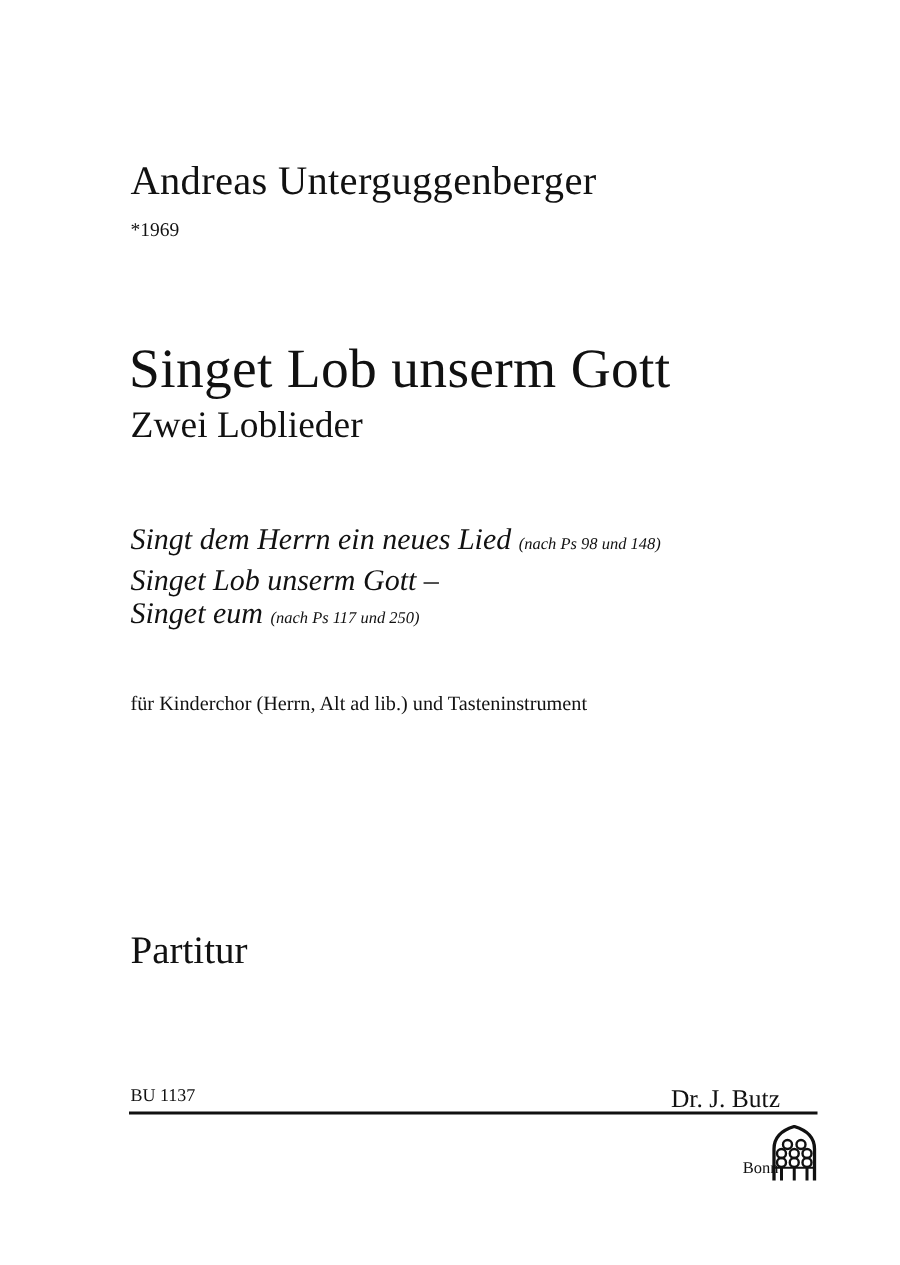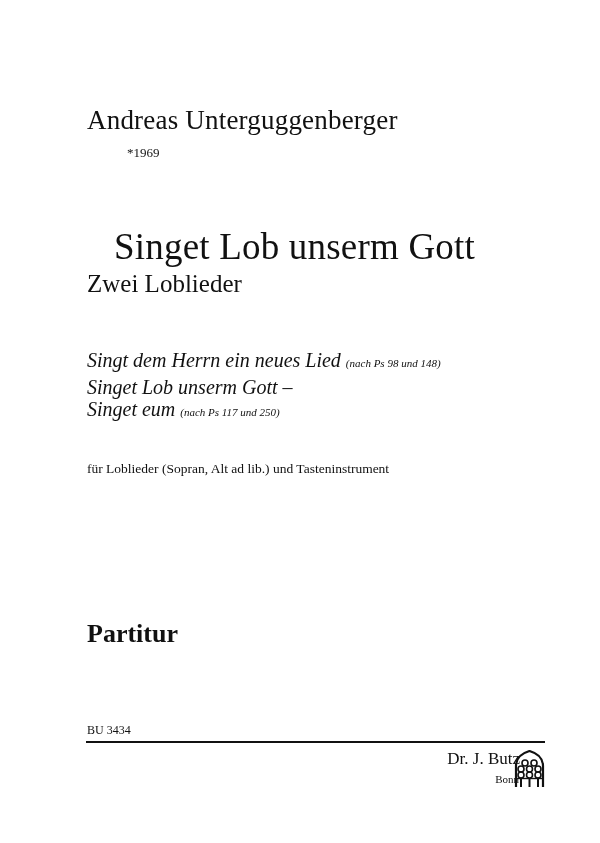--- a/index.html
+++ b/index.html
@@ -17,27 +17,26 @@
     }
     .abs { position: absolute; white-space: nowrap; }
 
     .composer {
       left: 87px; top: 103px;
       font-size: 27px; line-height: 34px;
       letter-spacing: 0.2px;
     }
     .birth {
       left: 87px; top: 145px;
-      font-size: 13px; line-height: 16px; margin-left: 40px;
+      font-size: 13px; line-height: 16px;
     }
     .title {
       left: 86px; top: 225px;
       font-size: 37px; line-height: 44px;
       letter-spacing: 0.2px;
-      margin-left: 28px;
     }
     .subtitle {
       left: 87px; top: 269px;
       font-size: 25px; line-height: 30px;
     }
     .song {
       left: 87px;
       font-size: 20px; line-height: 24px; font-style: italic;
     }
     .song1 { top: 348px; }
@@ -47,34 +46,34 @@
       font-size: 11px;
       vertical-align: baseline;
     }
     .instrumentation {
       left: 87px; top: 461px;
       font-size: 13.5px; line-height: 16px;
     }
     .edition-type {
       left: 87px; top: 619px;
       font-size: 26px; line-height: 30px;
-      font-weight: bold;
+      font-weight: normal;
     }
     .catalog {
       left: 87px; top: 723px;
       font-size: 12px; line-height: 14px;
     }
     .rule {
       position: absolute;
       left: 86px; top: 741px;
       width: 459px; height: 2px;
       background: #111111;
     }
     .publisher {
-      right: 80px; top: 749px;
+      right: 80px; top: 723px;
       font-size: 17px; line-height: 20px;
       text-align: right;
     }
     .city {
       right: 81px; top: 773px;
       font-size: 11px; line-height: 13px;
       text-align: right;
     }
     .logo {
       position: absolute;
@@ -96,25 +95,25 @@
   <span class="ref">(nach Ps 98 und 148)</span>
 </div>
 <div class="abs song song2a">
   <span>Singet Lob unserm Gott –</span>
 </div>
 <div class="abs song song2b">
   <span>Singet eum</span>
   <span class="ref">(nach Ps 117 und 250)</span>
 </div>
 
-<div class="abs instrumentation">für Loblieder (Sopran, Alt ad lib.) und Tasteninstrument</div>
+<div class="abs instrumentation">für Kinderchor (Herrn, Alt ad lib.) und Tasteninstrument</div>
 
 <div class="abs edition-type">Partitur</div>
 
-<div class="abs catalog">BU 3434</div>
+<div class="abs catalog">BU 1137</div>
 <div class="rule"></div>
 
 <div class="abs publisher">Dr. J. Butz</div>
 <div class="abs city">Bonn</div>
 
 <svg class="logo" viewBox="0 0 33 38" xmlns="http://www.w3.org/2000/svg">
 
   <path d="M3 37 L3 16 Q3 5 16.5 1 Q30 5 30 16 L30 37" fill="none" stroke="#111" stroke-width="2.2"></path>
 
   <g fill="none" stroke="#111" stroke-width="1.6">

